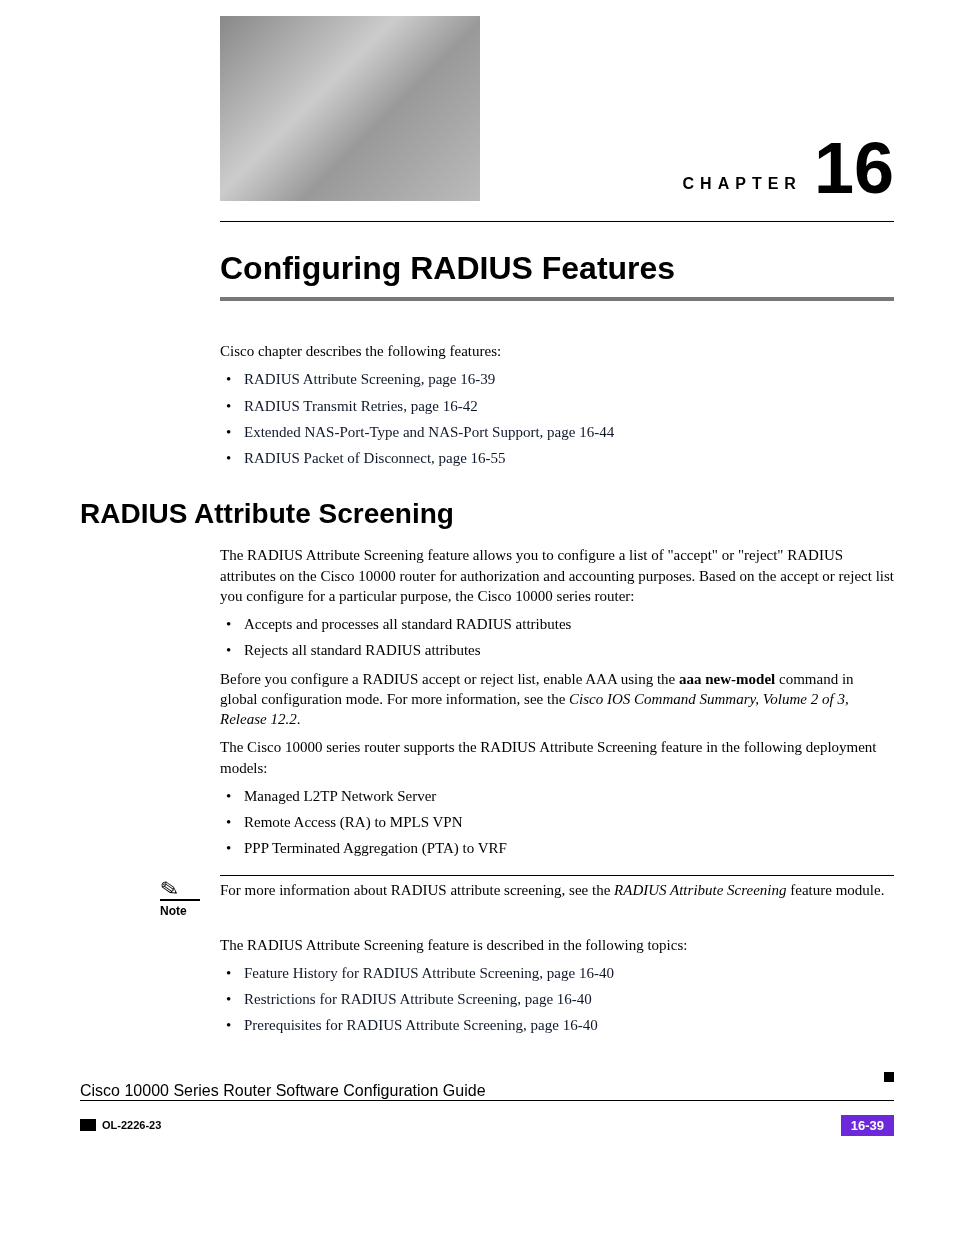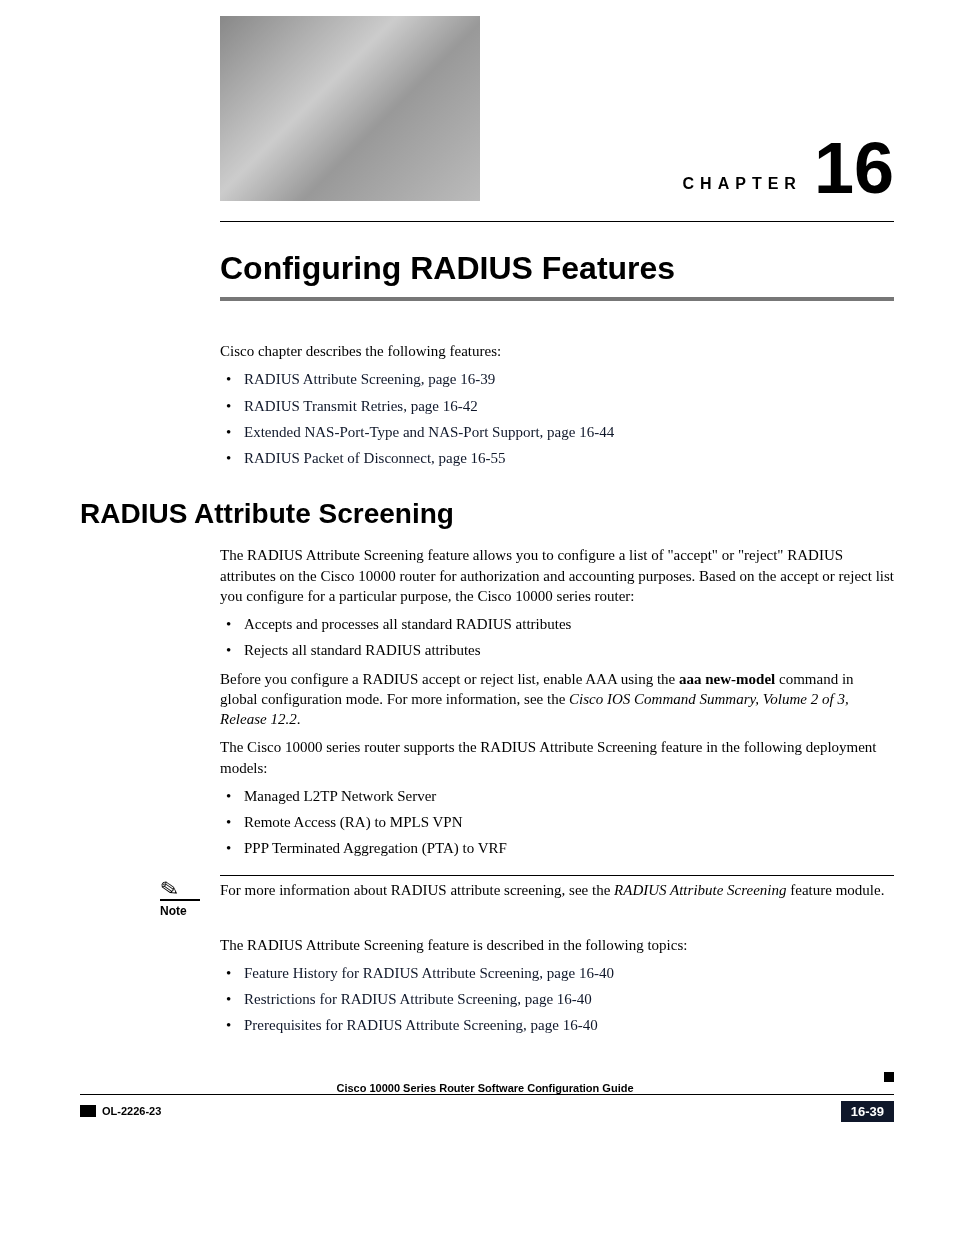--- a/index.html
+++ b/index.html
@@ -117,44 +117,44 @@
     position: relative;
     height: 50px;
   }
   .footer-top-line {
     border-top: 1px solid #000;
     margin-left: 0;
     margin-right: 0;
   }
   .guide-title {
     font-family: Arial, Helvetica, sans-serif;
-    font-weight: 700;
-    font-size: 11px;
-    text-align: center;
+    font-weight: 400;
+    font-size: 16px;
+    text-align: left;
     margin-top: -14px;
     padding-right: 4px;
   }
   .footer-row {
     display: flex;
     justify-content: space-between;
     align-items: center;
-    margin-top: 6px;
+    margin-top: 14px;
   }
   .doc-id {
     font-family: Arial, Helvetica, sans-serif;
     font-weight: 700;
     font-size: 11px;
     border-left: 16px solid #000;
     padding-left: 6px;
   }
   .page-num {
     font-family: Arial, Helvetica, sans-serif;
     font-weight: 700;
     font-size: 13px;
-    background: #0f172a;
+    background: #6d28d9;
     color: #fff;
     padding: 3px 10px;
   }
   .footer-marker {
     position: absolute;
     right: 0;
     top: -10px;
     width: 10px;
     height: 10px;
     background: #000;

